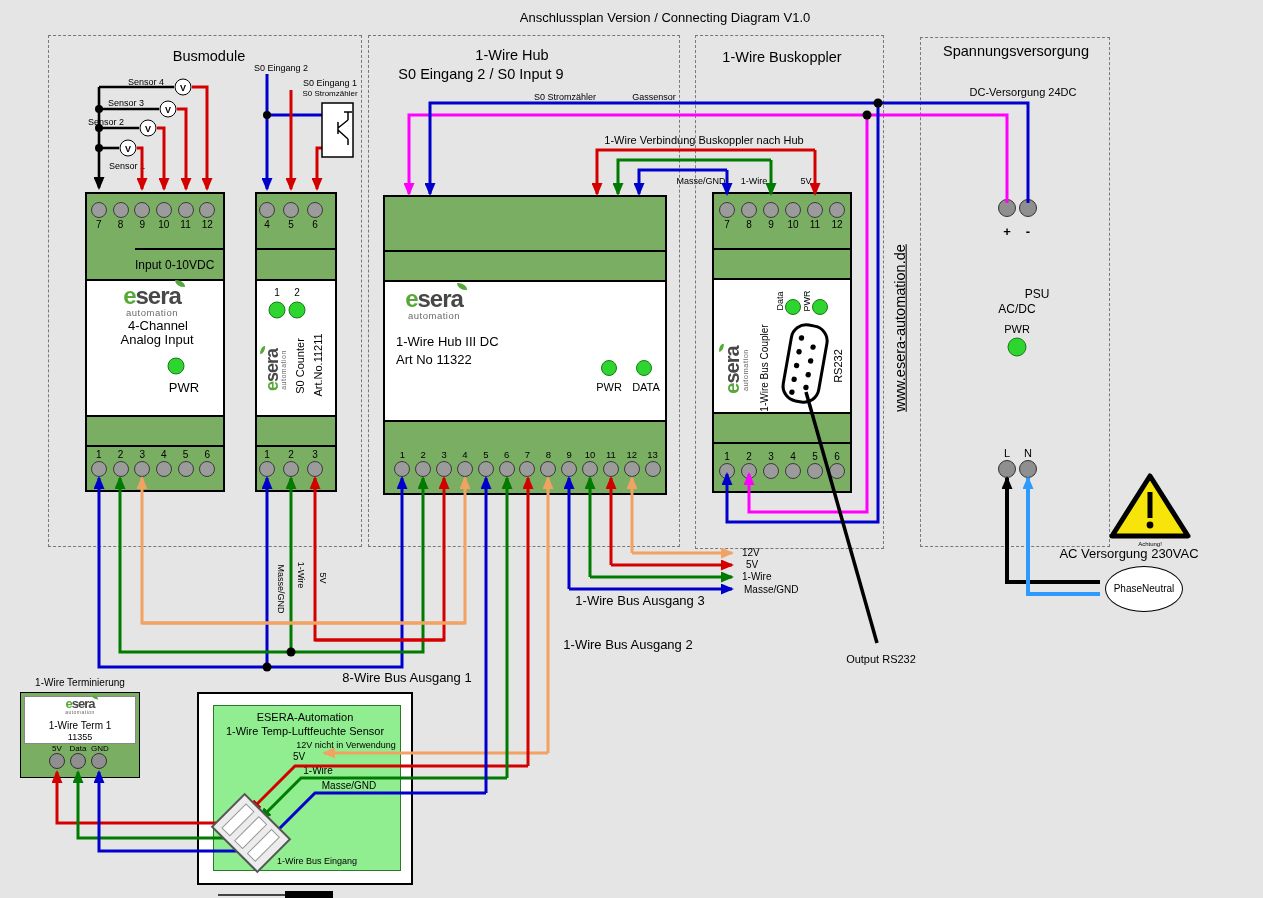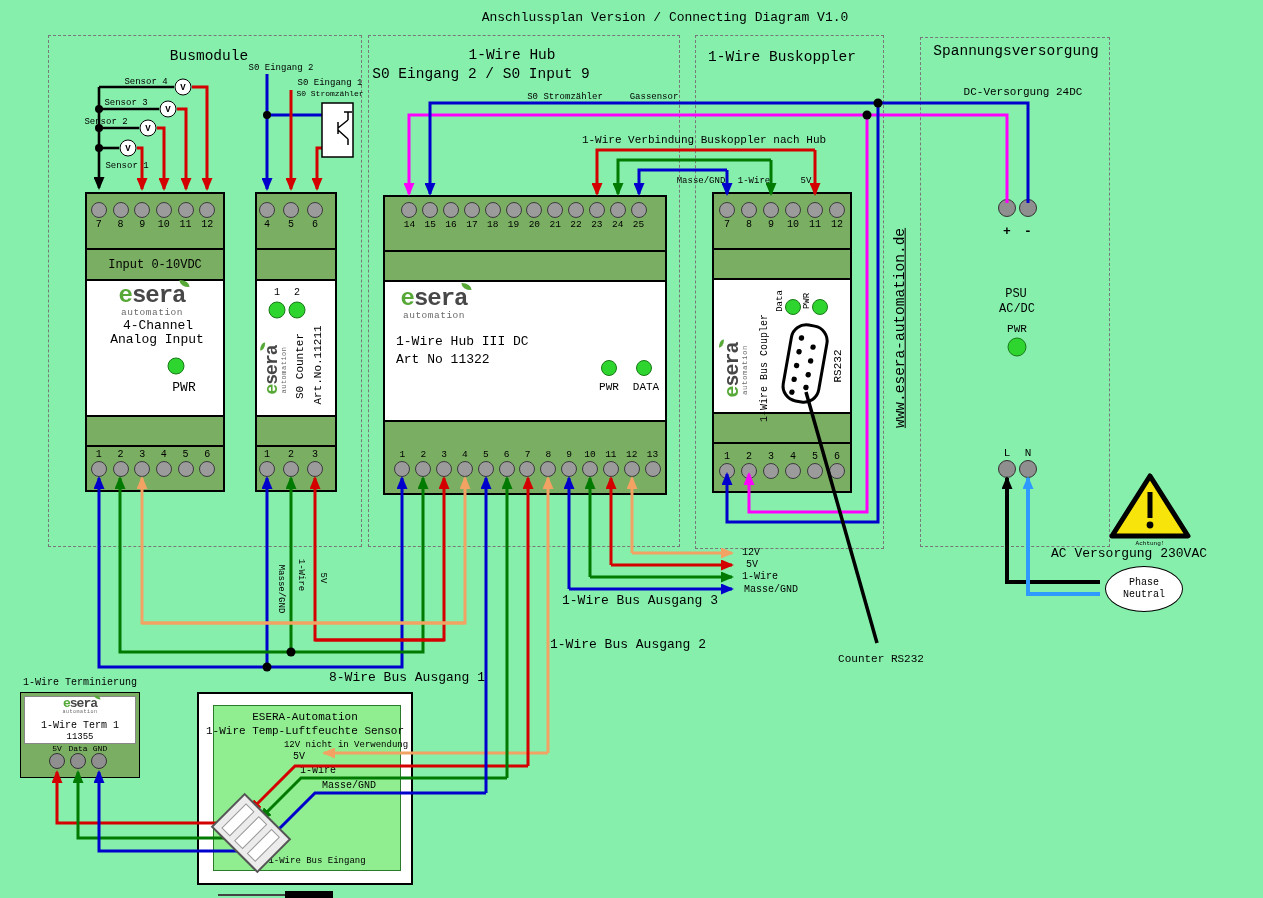--- a/index.html
+++ b/index.html
@@ -1,17 +1,17 @@
 <!DOCTYPE html>
 <html><head>
 <meta charset="utf-8">
 <style>
   html,body{margin:0;padding:0;background:#fff;}
-  .stage{position:relative;width:1263px;height:898px;background:#86efac;
-         font-family:Liberation Mono, monospace;color:#000;overflow:hidden;}
+  .stage{position:relative;width:1263px;height:898px;background:#e5e5e5;
+         font-family:Liberation Sans, sans-serif;color:#000;overflow:hidden;}
   .abs{position:absolute;}
   .dash{position:absolute;border:1.6px dashed #787878;}
   .lbl{position:absolute;white-space:nowrap;transform:translate(-50%,-50%);line-height:1.15;}
   .lbl-l{position:absolute;white-space:nowrap;transform:translateY(-50%);line-height:1.15;}
   .rot{transform:translate(-50%,-50%) rotate(-90deg);}
   .rotcw{transform:translate(-50%,-50%) rotate(90deg);}
   .s6{font-size:6px;} .s8{font-size:8px;} .s9{font-size:9px;} .s10{font-size:10px;}
   .s11{font-size:11px;} .s12{font-size:12px;} .s13{font-size:13px;} .s14{font-size:14.5px;}
   .module{position:absolute;border:2px solid #000;background:#7aae62;box-sizing:border-box;
           display:flex;flex-direction:column;}
@@ -35,21 +35,21 @@
         border:1.8px solid #000;transform:translate(-50%,-50%);display:flex;align-items:center;
         justify-content:center;font-size:9px;font-weight:bold;z-index:6;}
   .logo{position:absolute;display:flex;flex-direction:column;align-items:center;
         line-height:0.95;transform:translate(-50%,-50%);z-index:4;}
   .logo.r{transform:translate(-50%,-50%) rotate(-90deg);}
   .lname{display:block;font-weight:bold;color:#474747;letter-spacing:-1px;position:relative;}
   .lname::first-letter{color:#56a837;}
   .leaf{position:absolute;background:#56a837;border-radius:0 95% 0 95%;z-index:4;}
   .lsub{display:block;color:#6a6a6a;letter-spacing:0.5px;}
   .oval{position:absolute;border:1.6px solid #000;border-radius:50%;background:#fff;
-        display:flex;flex-direction:column;align-items:center;justify-content:center;
+        display:flex;align-items:center;justify-content:center;
         font-size:10px;line-height:1.2;z-index:4;}
   svg.layer{position:absolute;left:0;top:0;z-index:8;pointer-events:none;}
   .wk{stroke:#000;stroke-width:2.6;fill:none;}
   .wK{stroke:#000;stroke-width:4;fill:none;}
   .wb{stroke:#0000cd;stroke-width:3;fill:none;}
   .wg{stroke:#007a00;stroke-width:3;fill:none;}
   .wr{stroke:#d40000;stroke-width:3;fill:none;}
   .wo{stroke:#f2a263;stroke-width:3;fill:none;}
   .wm{stroke:#ff00ff;stroke-width:3;fill:none;}
   .wl{stroke:#2e9afe;stroke-width:4;fill:none;}
@@ -68,21 +68,21 @@
   <div class="lbl s14" style="left:209px;top:56px;">Busmodule</div>
   <div class="lbl s14" style="left:512px;top:55px;">1-Wire Hub</div>
   <div class="lbl s14" style="left:481px;top:74px;">S0 Eingang 2 / S0 Input 9</div>
   <div class="lbl s14" style="left:782px;top:57px;">1-Wire Buskoppler</div>
   <div class="lbl s14" style="left:1016px;top:51px;">Spannungsversorgung</div>
   <div class="lbl s11" style="left:1023px;top:92px;">DC-Versorgung 24DC</div>
   <div class="lbl rot s14" style="left:900px;top:328px;text-decoration:underline;">www.esera-automation.de</div>
 
   <div class="module" style="left:85px;top:192px;width:140px;height:300px;">
     <div class="msec" style="height:54px;"></div>
-    <div class="msec" style="height:31px;display:flex;align-items:center;justify-content:center;">
+    <div class="msec" style="height:31px;display:flex;align-items:center;margin-left:48px;">
       <span class="s12">Input 0-10VDC</span>
     </div>
     <div class="msec white" style="height:136px;"></div>
     <div class="msec" style="height:30px;"></div>
     <div class="msec" style="height:45px;"></div>
   </div>
   <div class="trow ttop" style="left:88px;top:202px;width:130px;">
 
   <span class="tcell">7</span>
       <span class="tcell">8</span>
@@ -166,35 +166,20 @@
   <div class="lbl s9" style="left:281px;top:68px;">S0 Eingang 2</div>
   <div class="lbl s9" style="left:330px;top:83px;">S0 Eingang 1</div>
   <div class="lbl s8" style="left:330px;top:94px;">S0 Stromzähler</div>
 
   <div class="module" style="left:383px;top:195px;width:284px;height:300px;">
     <div class="msec" style="height:53px;"></div>
     <div class="msec" style="height:30px;"></div>
     <div class="msec white" style="height:140px;"></div>
     <div class="msec" style="height:49px;"></div>
   </div>
-  <div class="trow ttop small" style="left:399px;top:202px;width:250px;">
-
-  <span class="tcell">14</span>
-      <span class="tcell">15</span>
-      <span class="tcell">16</span>
-      <span class="tcell">17</span>
-      <span class="tcell">18</span>
-      <span class="tcell">19</span>
-      <span class="tcell">20</span>
-      <span class="tcell">21</span>
-      <span class="tcell">22</span>
-      <span class="tcell">23</span>
-      <span class="tcell">24</span>
-      <span class="tcell">25</span>
-    </div>
   <div class="trow tbot small" style="left:392px;top:449px;width:271px;">
 
   <span class="tcell">1</span>
       <span class="tcell">2</span>
       <span class="tcell">3</span>
       <span class="tcell">4</span>
       <span class="tcell">5</span>
       <span class="tcell">6</span>
       <span class="tcell">7</span>
       <span class="tcell">8</span>
@@ -266,27 +251,27 @@
         <circle cx="25" cy="47" r="2.7"></circle>
       <circle cx="25" cy="61" r="2.7"></circle>
         <circle cx="25" cy="74" r="2.7"></circle>
       <circle cx="38" cy="26" r="2.7"></circle>
         <circle cx="38" cy="40" r="2.7"></circle>
         <circle cx="38" cy="54" r="2.7"></circle>
       <circle cx="38" cy="67" r="2.7"></circle>
     </g>
   </svg>
   <div class="lbl rot s11" style="left:838px;top:366px;">RS232</div>
-  <div class="lbl s11" style="left:881px;top:659px;">Counter RS232</div>
+  <div class="lbl s11" style="left:881px;top:659px;">Output RS232</div>
 
   <div class="pc" style="left:1007px;top:208px;"></div>
   <div class="pc" style="left:1028px;top:208px;"></div>
   <div class="lbl" style="left:1007px;top:232px;font-size:13px;font-weight:bold;">+</div>
   <div class="lbl" style="left:1028px;top:232px;font-size:13px;font-weight:bold;">-</div>
-  <div class="lbl s12" style="left:1016px;top:295px;">PSU</div>
+  <div class="lbl s12" style="left:1037px;top:295px;">PSU</div>
   <div class="lbl s12" style="left:1017px;top:310px;">AC/DC</div>
   <div class="lbl s11" style="left:1017px;top:329px;">PWR</div>
   <div class="led" style="left:1017px;top:347px;width:17px;height:17px;"></div>
   <div class="lbl s11" style="left:1007px;top:453px;">L</div>
   <div class="lbl s11" style="left:1028px;top:453px;">N</div>
   <div class="pc" style="left:1007px;top:469px;"></div>
   <div class="pc" style="left:1028px;top:469px;"></div>
 
   <svg class="abs" width="86" height="76" style="left:1107px;top:470px;z-index:6;">
     <polygon points="43,6 81,66 5,66" fill="#f7e40a" stroke="#000" stroke-width="5" stroke-linejoin="round"></polygon>

